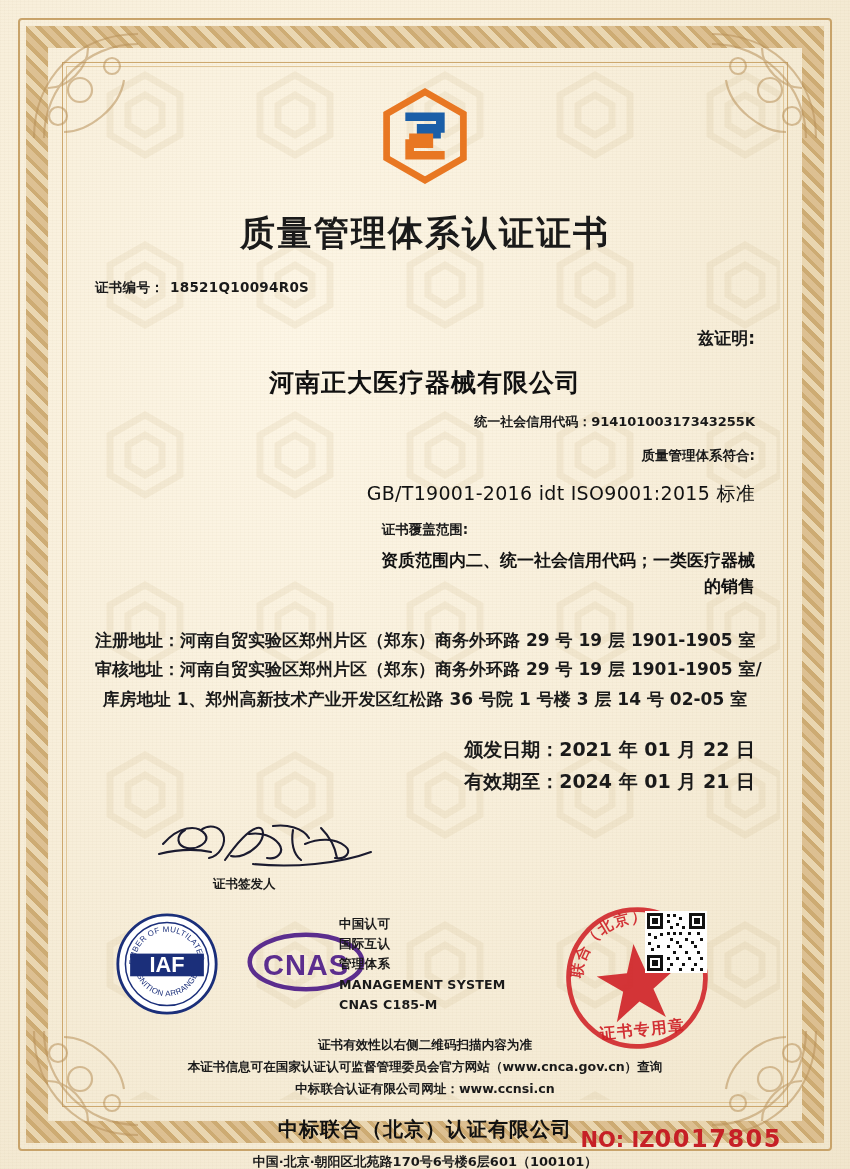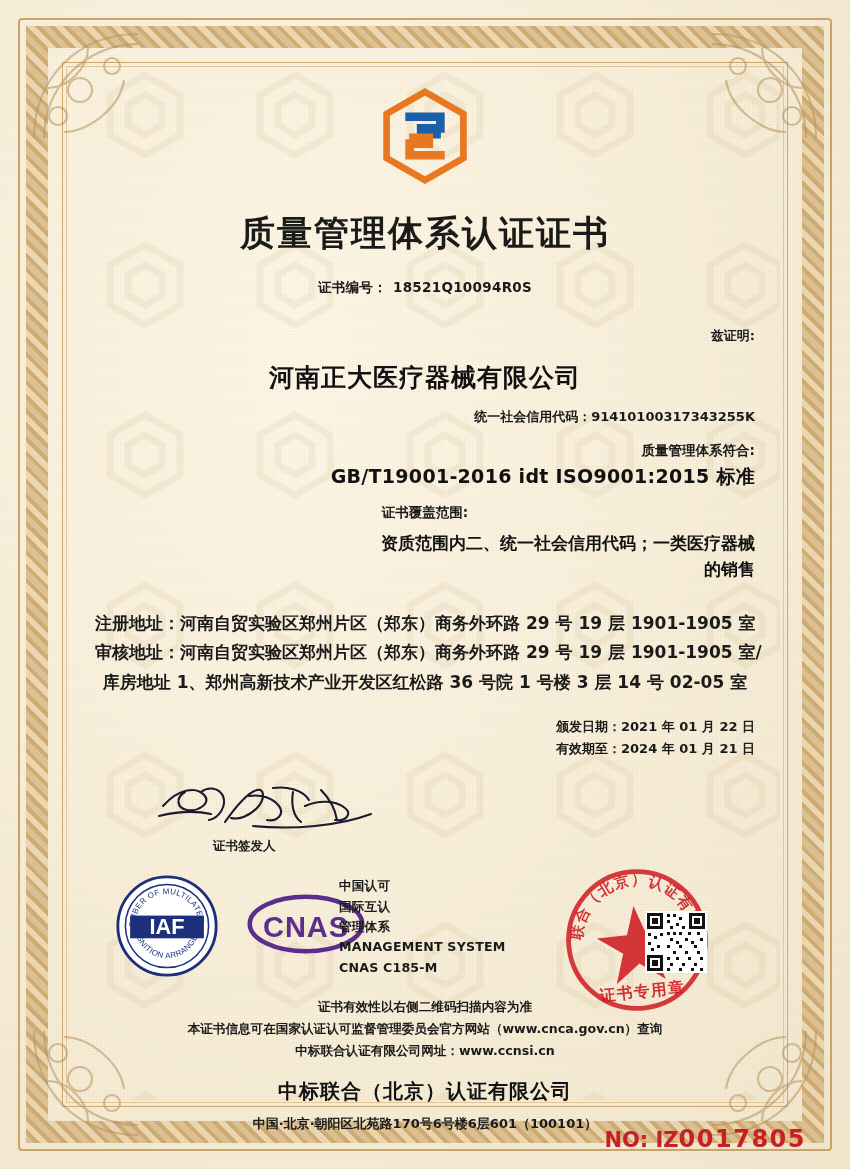--- a/index.html
+++ b/index.html
@@ -102,32 +102,32 @@
     text-align: center;
     font-size: 35px;
     font-weight: bold;
     letter-spacing: 2px;
     color: #1a1a1a;
     margin-top: 26px;
     font-family: "DejaVu Sans", "Liberation Sans", sans-serif;
   }
 
   .cert-no {
-    text-align: center;
+    text-align: left;
     font-size: 13.5px;
     font-weight: bold;
     color: #1a1a1a;
     margin-top: 22px;
     letter-spacing: .3px;
   }
   .cert-no .label { margin-right: 6px; }
 
   .hereby {
     text-align: right;
-    font-size: 13px;
+    font-size: 17px;
     font-weight: bold;
     color: #1a1a1a;
     margin-top: 30px;
   }
 
   .company {
     text-align: center;
     font-size: 25px;
     font-weight: bold;
     color: #111;
@@ -147,23 +147,23 @@
     text-align: right;
     font-size: 13.5px;
     font-weight: bold;
     color: #1a1a1a;
     margin-top: 16px;
   }
 
   .standard {
     text-align: right;
     font-size: 19px;
-    font-weight: bold;
+    font-weight: normal;
     color: #111;
-    margin-top: 4px;
+    margin-top: 16px;
     letter-spacing: .3px;
   }
 
   .scope-label {
     text-align: center;
     font-size: 13.5px;
     font-weight: bold;
     color: #1a1a1a;
     margin-top: 14px;
   }
@@ -183,21 +183,21 @@
     color: #1a1a1a;
     line-height: 1.75;
     text-align: center;
     font-weight: bold;
   }
   .address-block .row { white-space: nowrap; }
 
   .dates {
     margin-top: 18px;
     text-align: right;
-    font-size: 13px;
+    font-size: 19px;
     font-weight: bold;
     color: #1a1a1a;
     line-height: 1.7;
   }
 
   
   .sign-area {
     position: relative;
     height: 86px;
     margin-top: 16px;
@@ -275,21 +275,21 @@
   .issuer-addr {
     text-align: center;
     font-size: 13px;
     color: #1a1a1a;
     margin-top: 10px;
     font-weight: bold;
   }
 
   .serial {
     position: absolute;
-    right: 44px;
+    right: 68px;
     bottom: 16px;
     font-size: 21px;
     font-weight: bold;
     color: #c62026;
     letter-spacing: 1px;
     white-space: nowrap;
     text-align: right;
   }
   .serial .no { letter-spacing: 0px; }
   .serial .digits { font-size: 24px; letter-spacing: 1.5px; }

